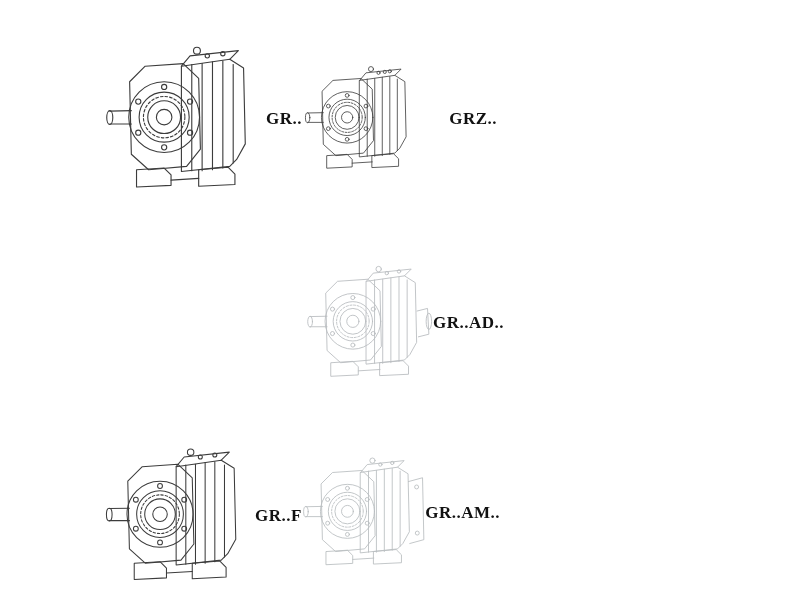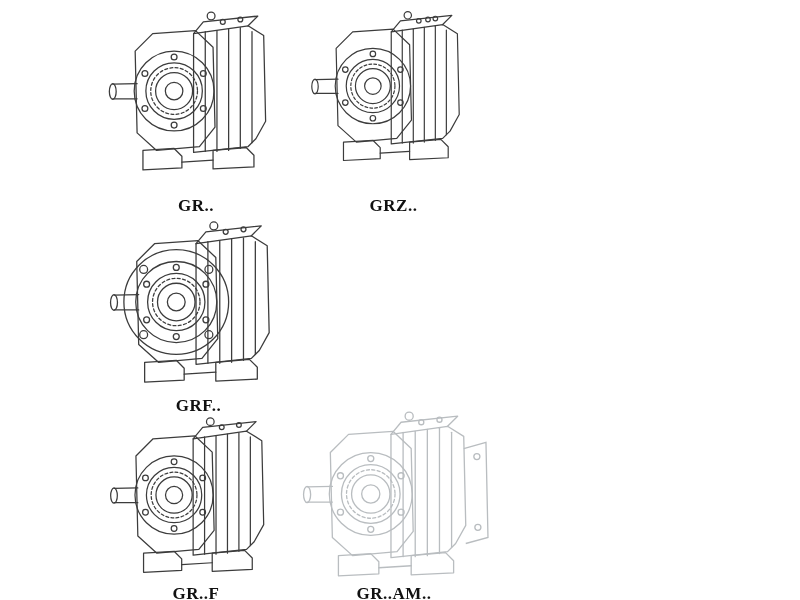--- a/index.html
+++ b/index.html
@@ -5,23 +5,22 @@
   html,body{margin:0;padding:0;background:#ffffff;}
   .canvas{
     position:relative;
     width:800px;height:600px;
     background:#ffffff;
     font-family:"Liberation Serif", serif;
     overflow:hidden;
   }
   figure.product{
     position:absolute;
-    margin:8px;
+    margin:14px;
     display:flex;
-    flex-direction:column;
     align-items:center;
     justify-content:space-between;
   }
   figure.product svg{display:block;}
   .drawing{color:#3c3c3c;}
   .light{color:#b9bdc0;}
   figcaption.plabel{
     font-weight:700;
     font-size:17px;
     letter-spacing:0.5px;
@@ -156,27 +155,29 @@
 
   <figure class="product" style="left:288px;top:0;width:195px;height:208px;gap:28px;">
     <svg class="drawing" width="188" height="170" viewBox="0 0 190 172">
       <use href="#g-side"></use>
       <circle cx="132" cy="12.5" r="2.5" fill="none" stroke="currentColor" stroke-width="1.3"></circle>
     </svg>
     <figcaption class="plabel">GRZ..</figcaption>
   </figure>
 
 
-  <figure class="product" style="left:88px;top:210px;width:205px;height:198px;">
-    <svg class="drawing" width="188" height="170" viewBox="0 0 190 172">
-      <use href="#g-flange"></use>
+
+  <figure class="product" style="left:290px;top:206px;width:200px;height:203px;">
+    <svg class="light" width="192" height="174" viewBox="0 0 190 172">
+      <use href="#g-side"></use>
+      <path d="M166 70 L182 66 L184 104 L168 108" fill="none" stroke="currentColor" stroke-width="1.3"></path>
+      <ellipse cx="184" cy="85" rx="4" ry="12" fill="none" stroke="currentColor" stroke-width="1.3"></ellipse>
     </svg>
-    <figcaption class="plabel">GRF..</figcaption>
+    <figcaption class="plabel">GR..AD..</figcaption>
   </figure>
-
 
   <figure class="product" style="left:88px;top:406px;width:200px;height:190px;">
     <svg class="drawing" width="182" height="164" viewBox="0 0 190 172">
       <use href="#g-side"></use>
     </svg>
     <figcaption class="plabel">GR..F</figcaption>
   </figure>
 
   <figure class="product" style="left:286px;top:400px;width:200px;height:196px;">
     <svg class="light" width="192" height="174" viewBox="0 0 190 172">

